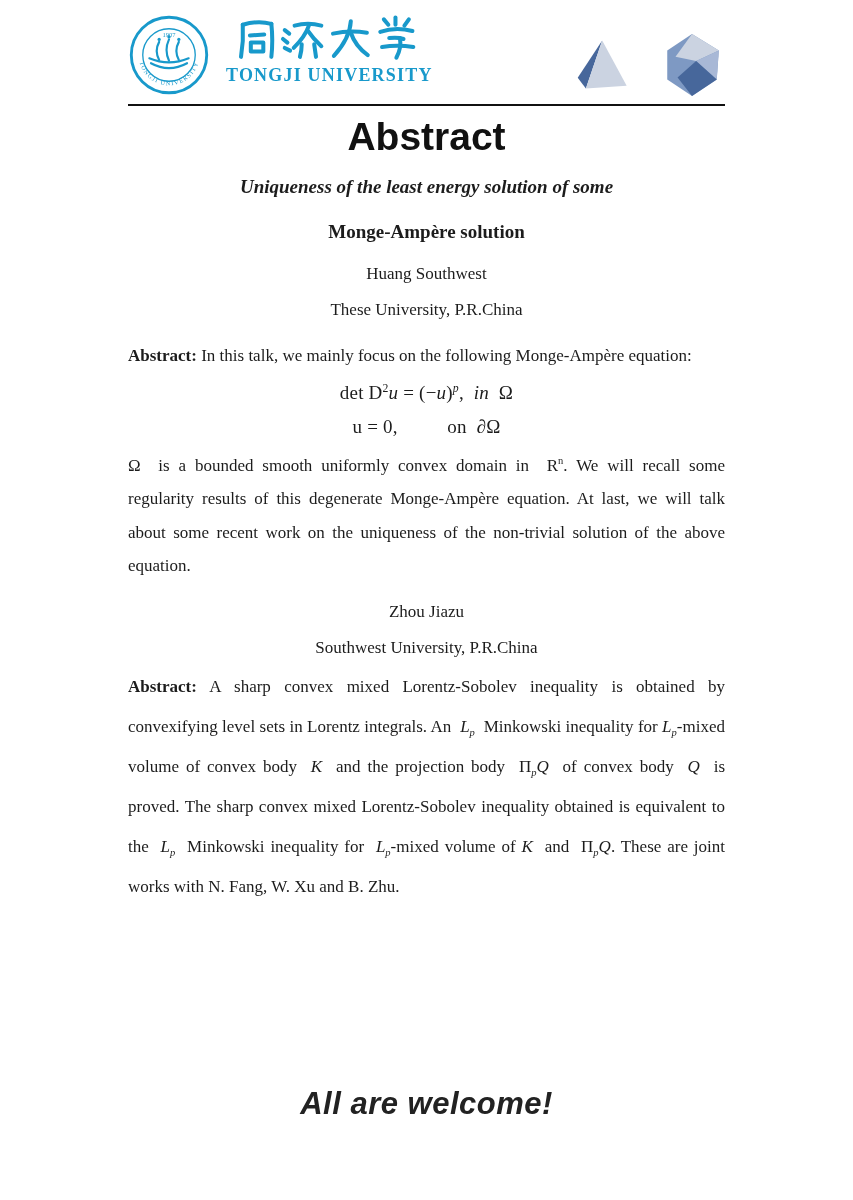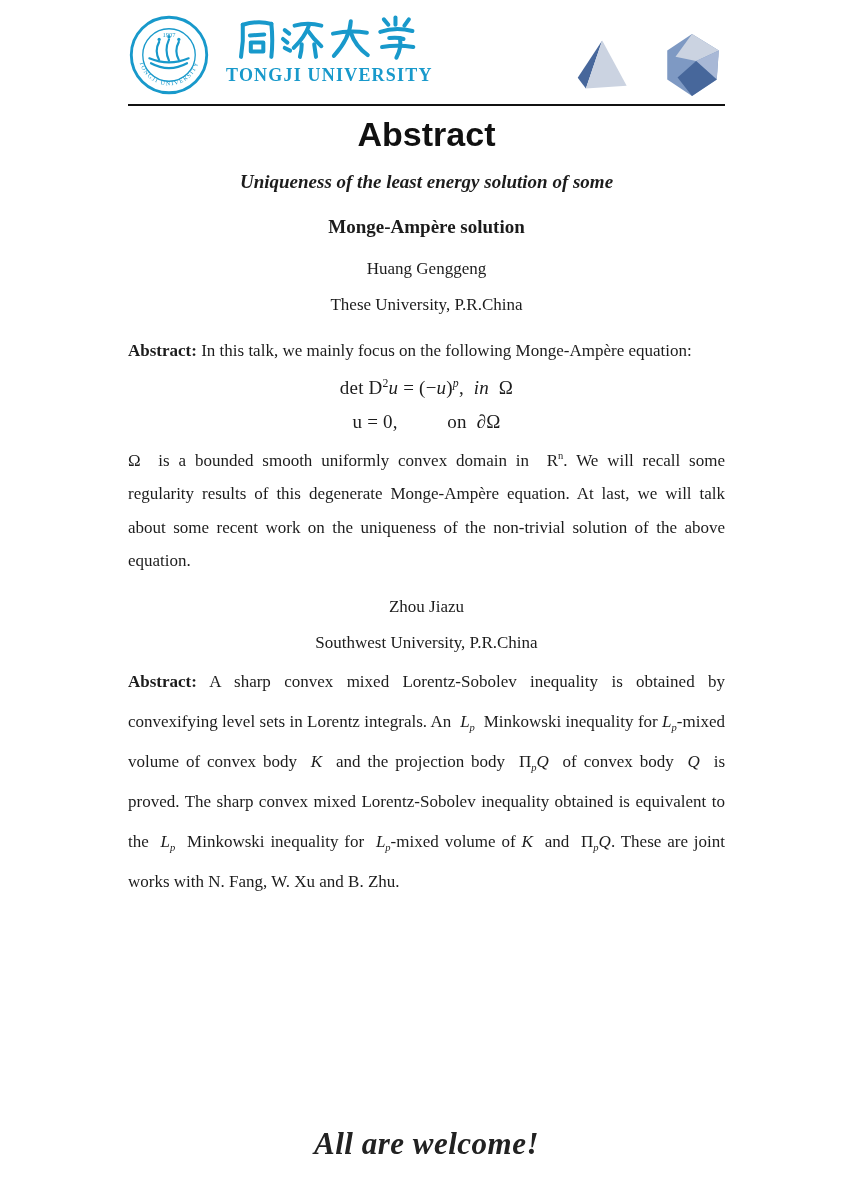--- a/index.html
+++ b/index.html
@@ -36,21 +36,21 @@
   }
   .header-spacer{flex:1 1 auto;}
   .shapes{display:flex;align-items:center;gap:26px;margin-top:18px;}
   .rule{
     width:597px;margin-left:128px;margin-top:6px;
     border-bottom:2px solid #111;
   }
   
   .page-title{
     font-family:"Liberation Sans", sans-serif;
-    font-weight:bold;font-size:34px;text-align:center;
+    font-weight:bold;font-size:39px;text-align:center;
     margin-top:9px;color:#111;
   }
   .talk-title{
     font-weight:bold;font-size:19px;text-align:center;
   }
   .t1-line1{margin-top:17px;font-style:italic;}
   .t1-line2{margin-top:23px;}
   .byline{font-size:17px;text-align:center;}
   .speaker1{margin-top:21px;}
   .affil1{margin-top:16px;}
@@ -69,23 +69,23 @@
   .talk2{margin-top:0;}
   .t2-title{margin-top:86px;}
   .speaker2{margin-top:19px;}
   .affil2{margin-top:16px;}
   .para3{line-height:40px;margin-top:9px;}
   sup{font-size:0.62em;line-height:0;}
   sub{font-size:0.62em;line-height:0;}
   .footer{
     position:absolute;left:0;right:0;top:1086px;
     text-align:center;
-    font-family:Liberation Serif, serif;
+    font-family:Liberation Sans, sans-serif;
     font-style:italic;font-weight:bold;font-size:31px;
-    color:#222;letter-spacing:0.5px;margin-top:40px;
+    color:#222;letter-spacing:0.5px;
   }
   .stroke-cn{stroke:var(--logo-color);stroke-width:4.5;fill:none;stroke-linecap:round;stroke-linejoin:round;}
   .seal-stroke{stroke:var(--logo-color);fill:none;}
   .seal-text{fill:var(--logo-color);font-family:"Liberation Serif",serif;}
 </style>
 </head>
 <body>
 
 <div class="page">
 
@@ -172,21 +172,21 @@
     </div>
   </div>
 
   <div class="rule"></div>
 
   <div class="page-title">Abstract</div>
 
   <div>
     <div class="talk-title t1-line1">Uniqueness of the least energy solution of some</div>
     <div class="talk-title t1-line2">Monge-Ampère solution</div>
-    <div class="byline speaker1">Huang Genggeng</div>
+    <div class="byline speaker1">Huang Southwest</div>
     <div class="byline affil1">These University, P.R.China</div>
 
     <p class="para para1"><span style="font-weight: bold;">Abstract:</span><span> In this talk, we mainly focus on the following Monge-Ampère equation:</span></p>
 
     <div class="equations">
       <span class="eq-line"><span>det D</span><sup>2</sup><span style="font-style: italic;">u</span><span> = (−</span><span style="font-style: italic;">u</span><span>)</span><sup style="font-style: italic;">p</sup><span>,&nbsp; </span><span style="font-style: italic;">in</span><span>&nbsp; Ω</span></span>
       <span class="eq-line"><span>u = 0,</span><span>&nbsp;&nbsp;&nbsp;&nbsp;&nbsp;&nbsp;&nbsp;&nbsp;&nbsp;&nbsp;on&nbsp; </span><span style="font-style: italic;">∂</span><span>Ω</span></span>
     </div>
 
     <p class="para para2"><span>Ω&nbsp; is a bounded smooth uniformly convex domain in &nbsp;R</span><sup>n</sup><span>. We will recall some regularity results of this degenerate Monge-Ampère equation. At last, we will talk about some recent work on the uniqueness of the non-trivial solution of the above equation.</span></p>

